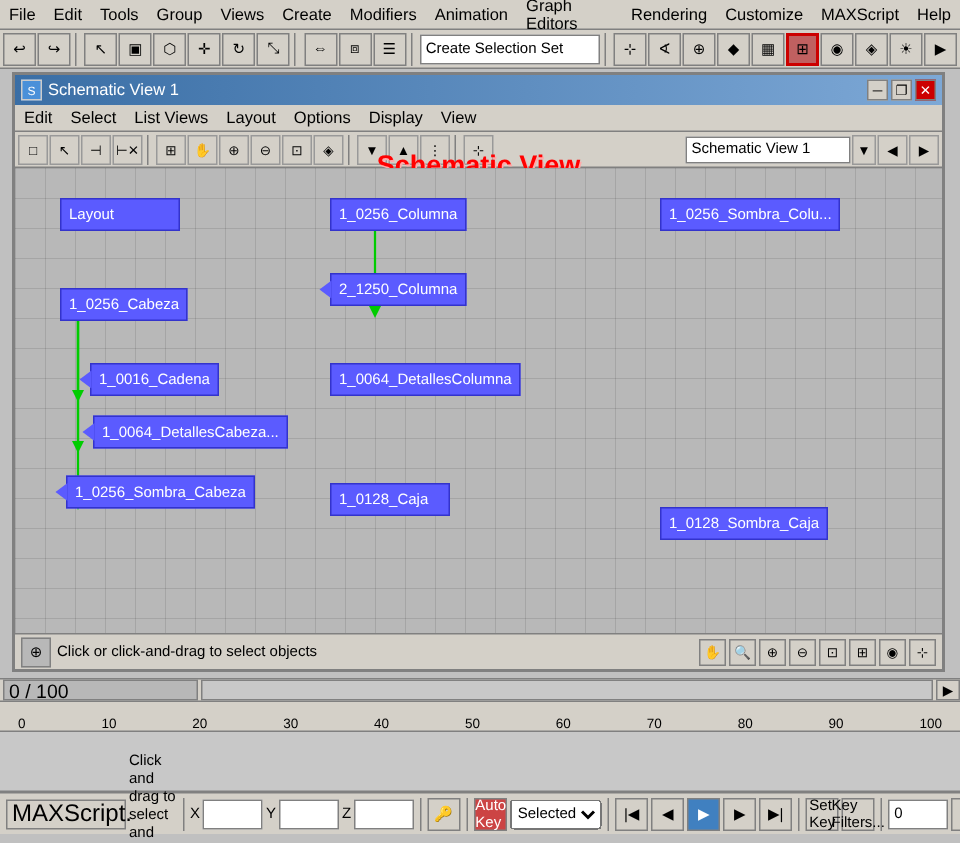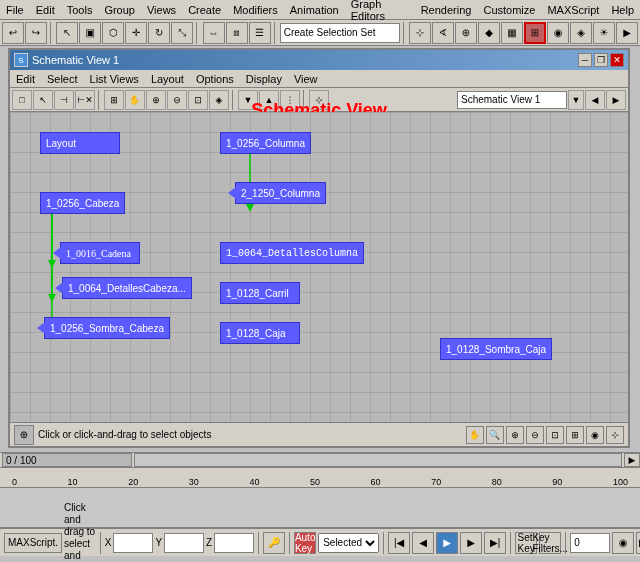--- a/index.html
+++ b/index.html
@@ -232,21 +232,21 @@
     }
     #timeline-progress {
       width: 130px;
       height: 14px;
       background: #b8b8b8;
       border: 1px solid #808080;
       margin-left: 2px;
       display: flex;
       align-items: center;
       padding: 0 3px;
-      font-size: 10px;
+      font-size: 13px;
     }
     #timeline-ruler {
       height: 20px;
       background: #d4d0c8;
       border-bottom: 1px solid #808080;
       display: flex;
       align-items: flex-end;
       padding: 0 8px;
       font-size: 9px;
       color: #000;
@@ -397,26 +397,26 @@
       <polygon points="38,148 46,148 42,156" fill="#00cc00"></polygon>
 
       <line x1="42" y1="102" x2="42" y2="186" stroke="#00cc00" stroke-width="1.5"></line>
       <polygon points="38,182 46,182 42,190" fill="#00cc00"></polygon>
 
       <line x1="42" y1="102" x2="42" y2="224" stroke="#00cc00" stroke-width="1.5"></line>
       <polygon points="38,220 46,220 42,228" fill="#00cc00"></polygon>
     </svg>
   <div class="node no-arrow" style="left: 30px; top: 20px;">Layout</div>
       <div class="node no-arrow" style="left: 210px; top: 20px;">1_0256_Columna</div>
+      <div class="node no-arrow" style="left: 430px; top: 20px;">1_0256_Sombra_Colu...</div>
       <div class="node no-arrow" style="left: 30px; top: 80px;">1_0256_Cabeza</div>
-      <div class="node" style="left: 210px; top: 70px; margin-left: 15px;">2_1250_Columna</div>
-      <div class="node" style="left: 50px; top: 130px; font-family: Liberation Serif, serif;">1_0016_Cadena</div>
-      <div class="node no-arrow" style="left: 210px; top: 130px; font-family: Liberation Mono, monospace;">1_0064_DetallesColumna</div>
+      <div class="node" style="left: 210px; top: 70px;">2_1250_Columna</div>
+      <div class="node" style="left: 50px; top: 130px;">1_0016_Cadena</div>
+      <div class="node no-arrow" style="left: 210px; top: 130px;">1_0064_DetallesColumna</div>
       <div class="node" style="left: 52px; top: 165px; text-align: center;">1_0064_DetallesCabeza...</div>
-      <div class="node no-arrow" style="left: 210px; top: 170px;">1_0128_Carril</div>
       <div class="node" style="left: 34px; top: 205px;">1_0256_Sombra_Cabeza</div>
       <div class="node no-arrow" style="left: 210px; top: 210px;">1_0128_Caja</div>
       <div class="node no-arrow" style="left: 430px; top: 226px;">1_0128_Sombra_Caja</div>
     </div>
 
   <div id="schematic-statusbar">
     <div id="status-icon-area">⊕</div>
     <span id="status-text">Click or click-and-drag to select objects</span>
     <div id="status-tools">
       <div class="s-tool-btn">✋</div>
@@ -455,21 +455,21 @@
       <span>80</span>
       <span>90</span>
       <span>100</span>
     </div>
   </div>
 
   <div id="timeline-tracks" style="background:#c8c8c8; border-bottom:1px solid #808080;">
   </div>
 
   <div id="bottom-toolbar" style="display:flex; align-items:center; padding:0 4px; gap:2px; height:28px; background:#d4d0c8; border-top:1px solid #808080;">
-    <div style="width:80px; font-size:10px; background:#d4d0c8; border:1px solid #808080; padding:0 3px; height:20px; display:flex; align-items:center;">
+    <div style="width:80px; font-size:16px; background:#d4d0c8; border:1px solid #808080; padding:0 3px; height:20px; display:flex; align-items:center;">
       <span>MAXScript.</span>
     </div>
     <div style="flex:1;">
       <span style="font-size:10px;">Click and drag to select and move objects</span>
     </div>
     <div class="bt-separator"></div>
 
     <label style="font-size:10px;">X</label>
     <input class="bt-small-input" type="text" value="" style="">
     <label style="font-size:10px;">Y</label>

